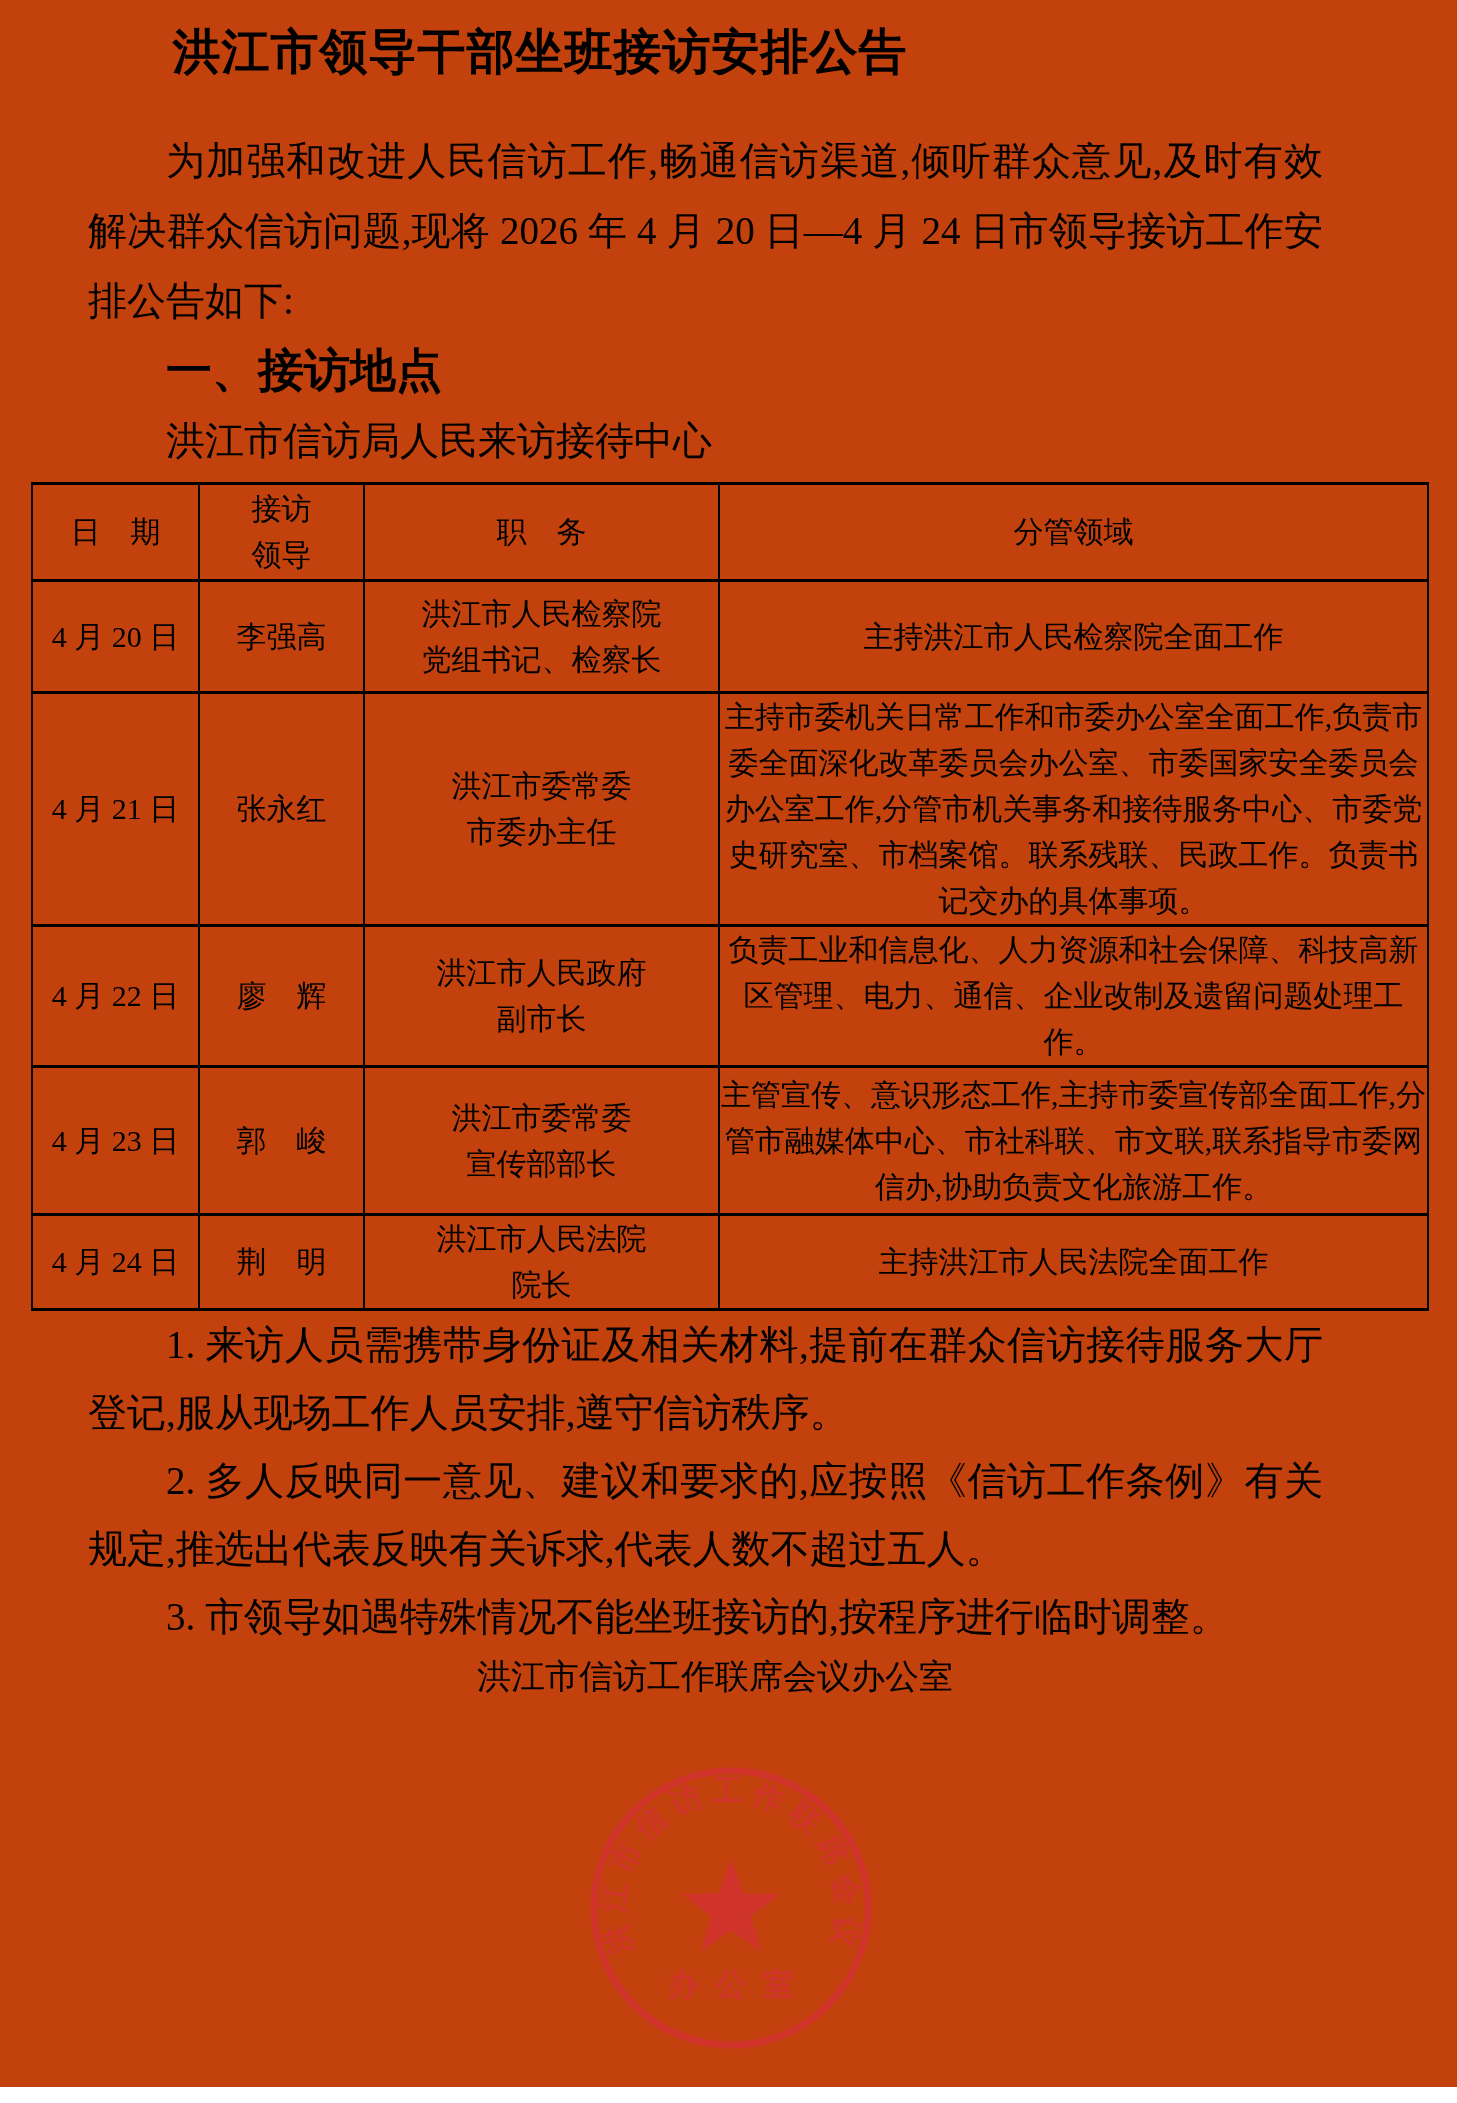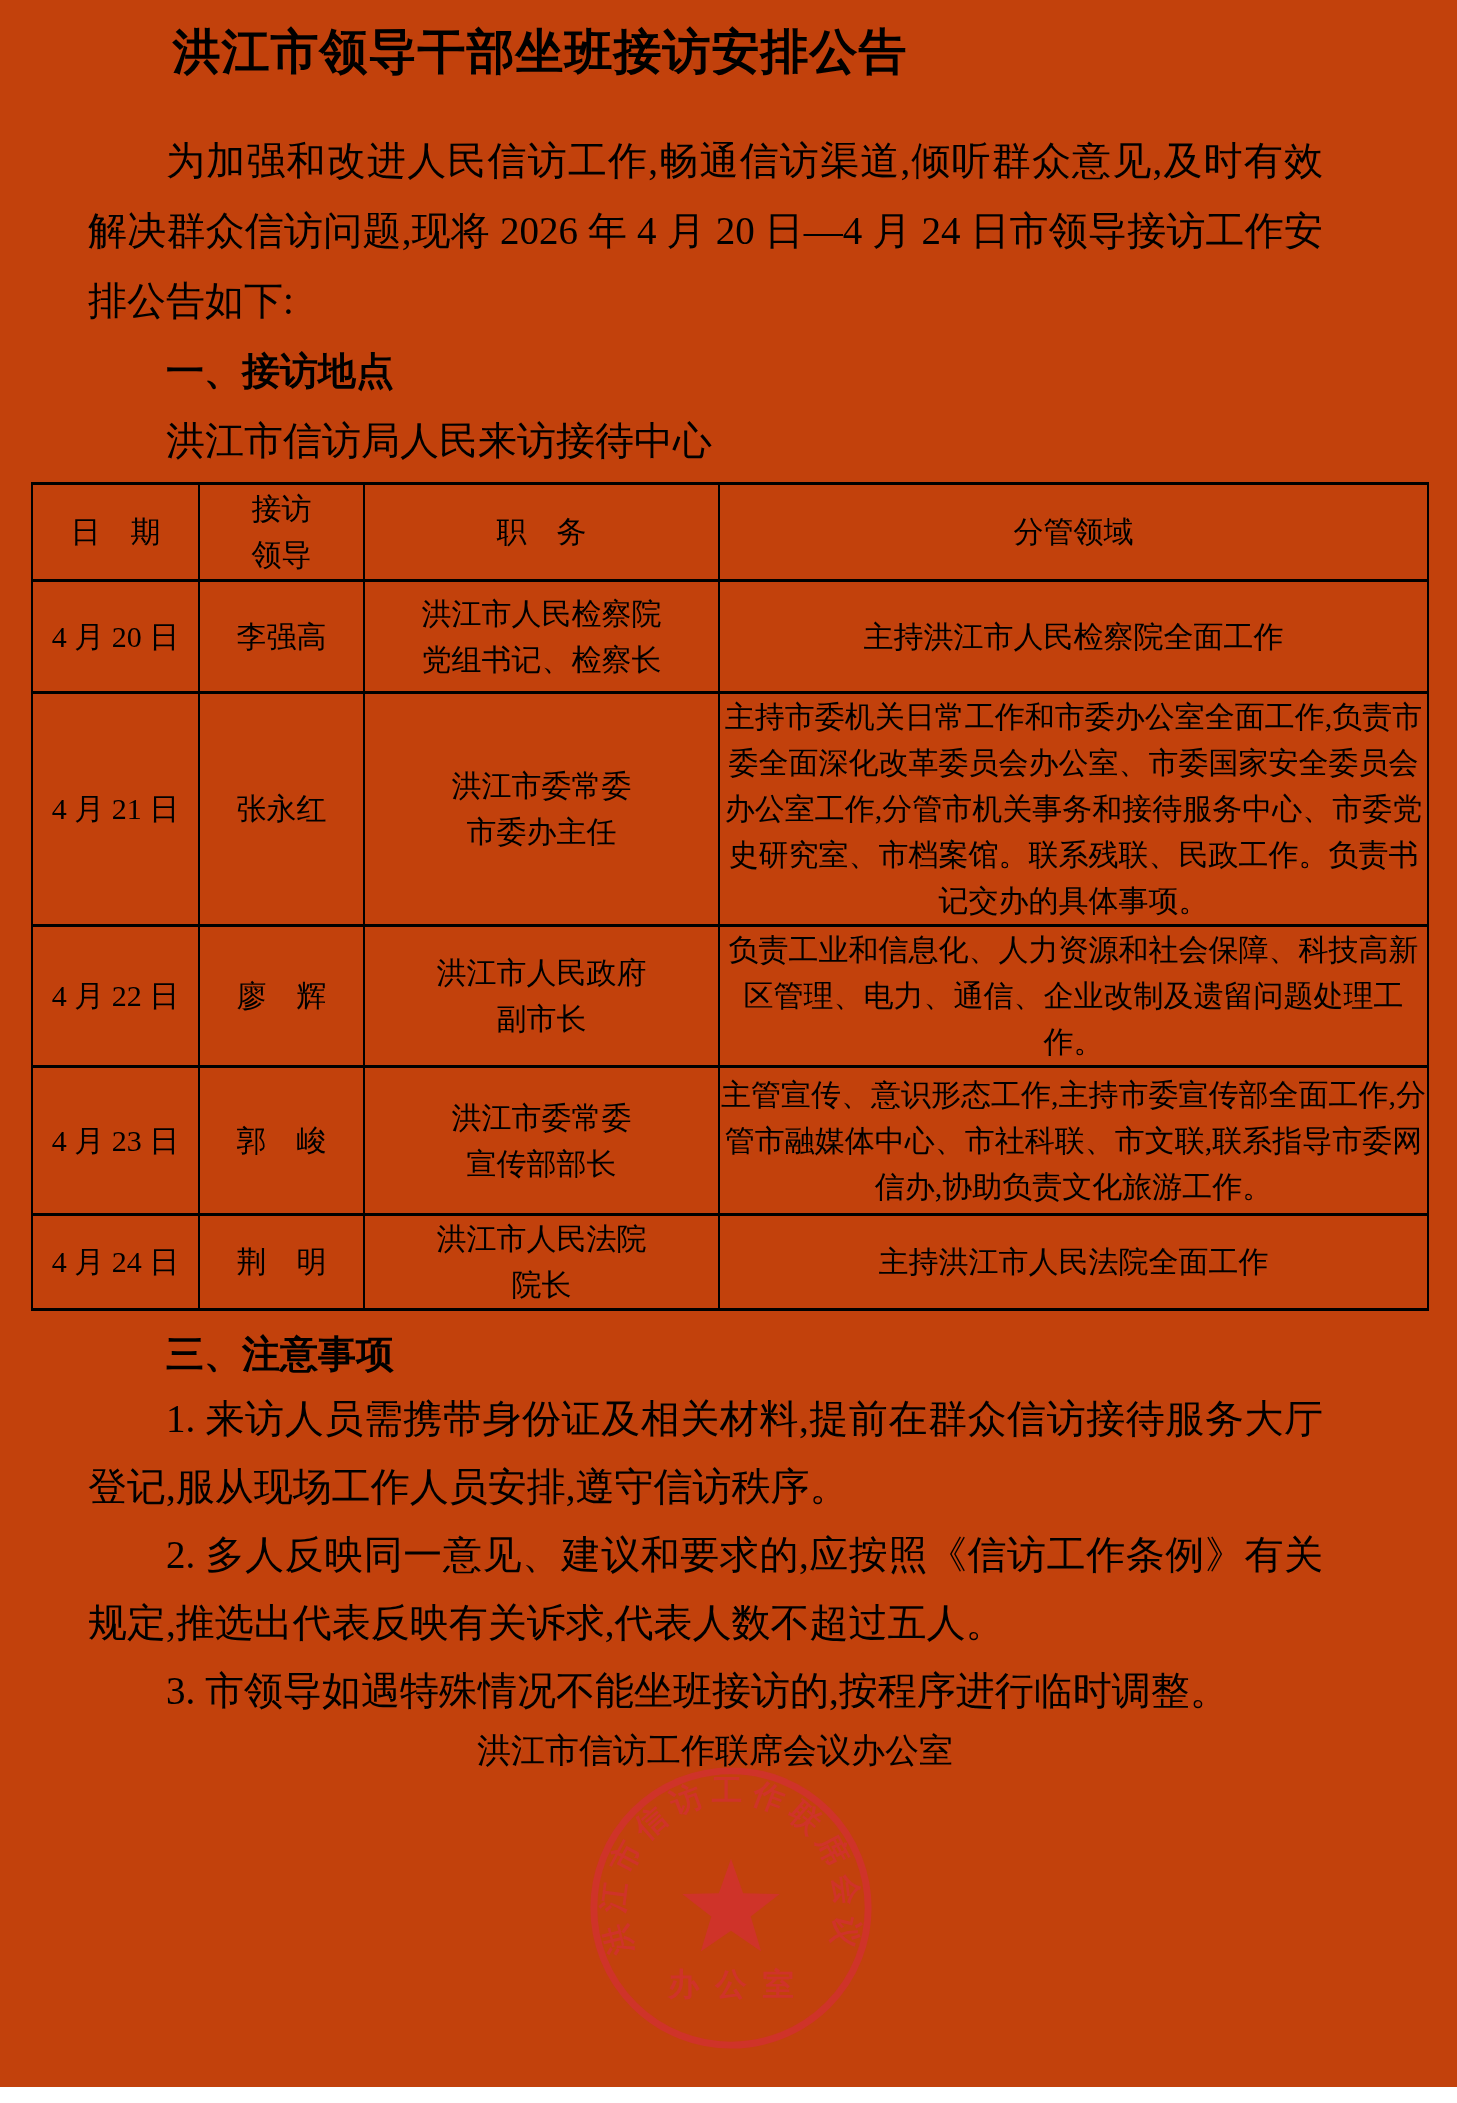--- a/index.html
+++ b/index.html
@@ -29,21 +29,21 @@
     line-height:70px;
     text-align:justify;
     text-indent:2em;
   }
   .intro { margin-top:44px; }
   .section-heading {
     margin-left:88px;
     text-indent:78px;
     font-family:Liberation Serif, serif;
     font-weight:700;
-    font-size:38px;
+    font-size:46px;
     line-height:70px;
   }
   .heading-notes { line-height:62px; margin-top:12px; }
   .location { line-height:70px; }
   .note { line-height:68px; }
   table.schedule {
     border-collapse:collapse;
     margin-left:31px;
     margin-top:6px;
     width:1396px;
@@ -179,21 +179,20 @@
       <td class="c-leader">荆　明</td>
       <td class="c-pos">
         <div>洪江市人民法院</div>
         <div>院长</div>
       </td>
       <td class="c-duty">主持洪江市人民法院全面工作</td>
     </tr>
   </tbody>
     </table>
 
-  <h2 class="section-heading heading-notes">三、注意事项</h2>
   <p class="body-text note">1. 来访人员需携带身份证及相关材料,提前在群众信访接待服务大厅登记,服从现场工作人员安排,遵守信访秩序。</p>
   <p class="body-text note">2. 多人反映同一意见、建议和要求的,应按照《信访工作条例》有关规定,推选出代表反映有关诉求,代表人数不超过五人。</p>
   <p class="body-text note">3. 市领导如遇特殊情况不能坐班接访的,按程序进行临时调整。</p>
 
   <div class="sign-block">
     <div class="sign-line">洪江市信访工作联席会议办公室</div>
   </div>
 
   <svg class="seal" viewBox="0 0 300 300" xmlns="http://www.w3.org/2000/svg">
     <circle cx="150" cy="150" r="139" fill="none" stroke-width="7" stroke="#d0322c"></circle>

